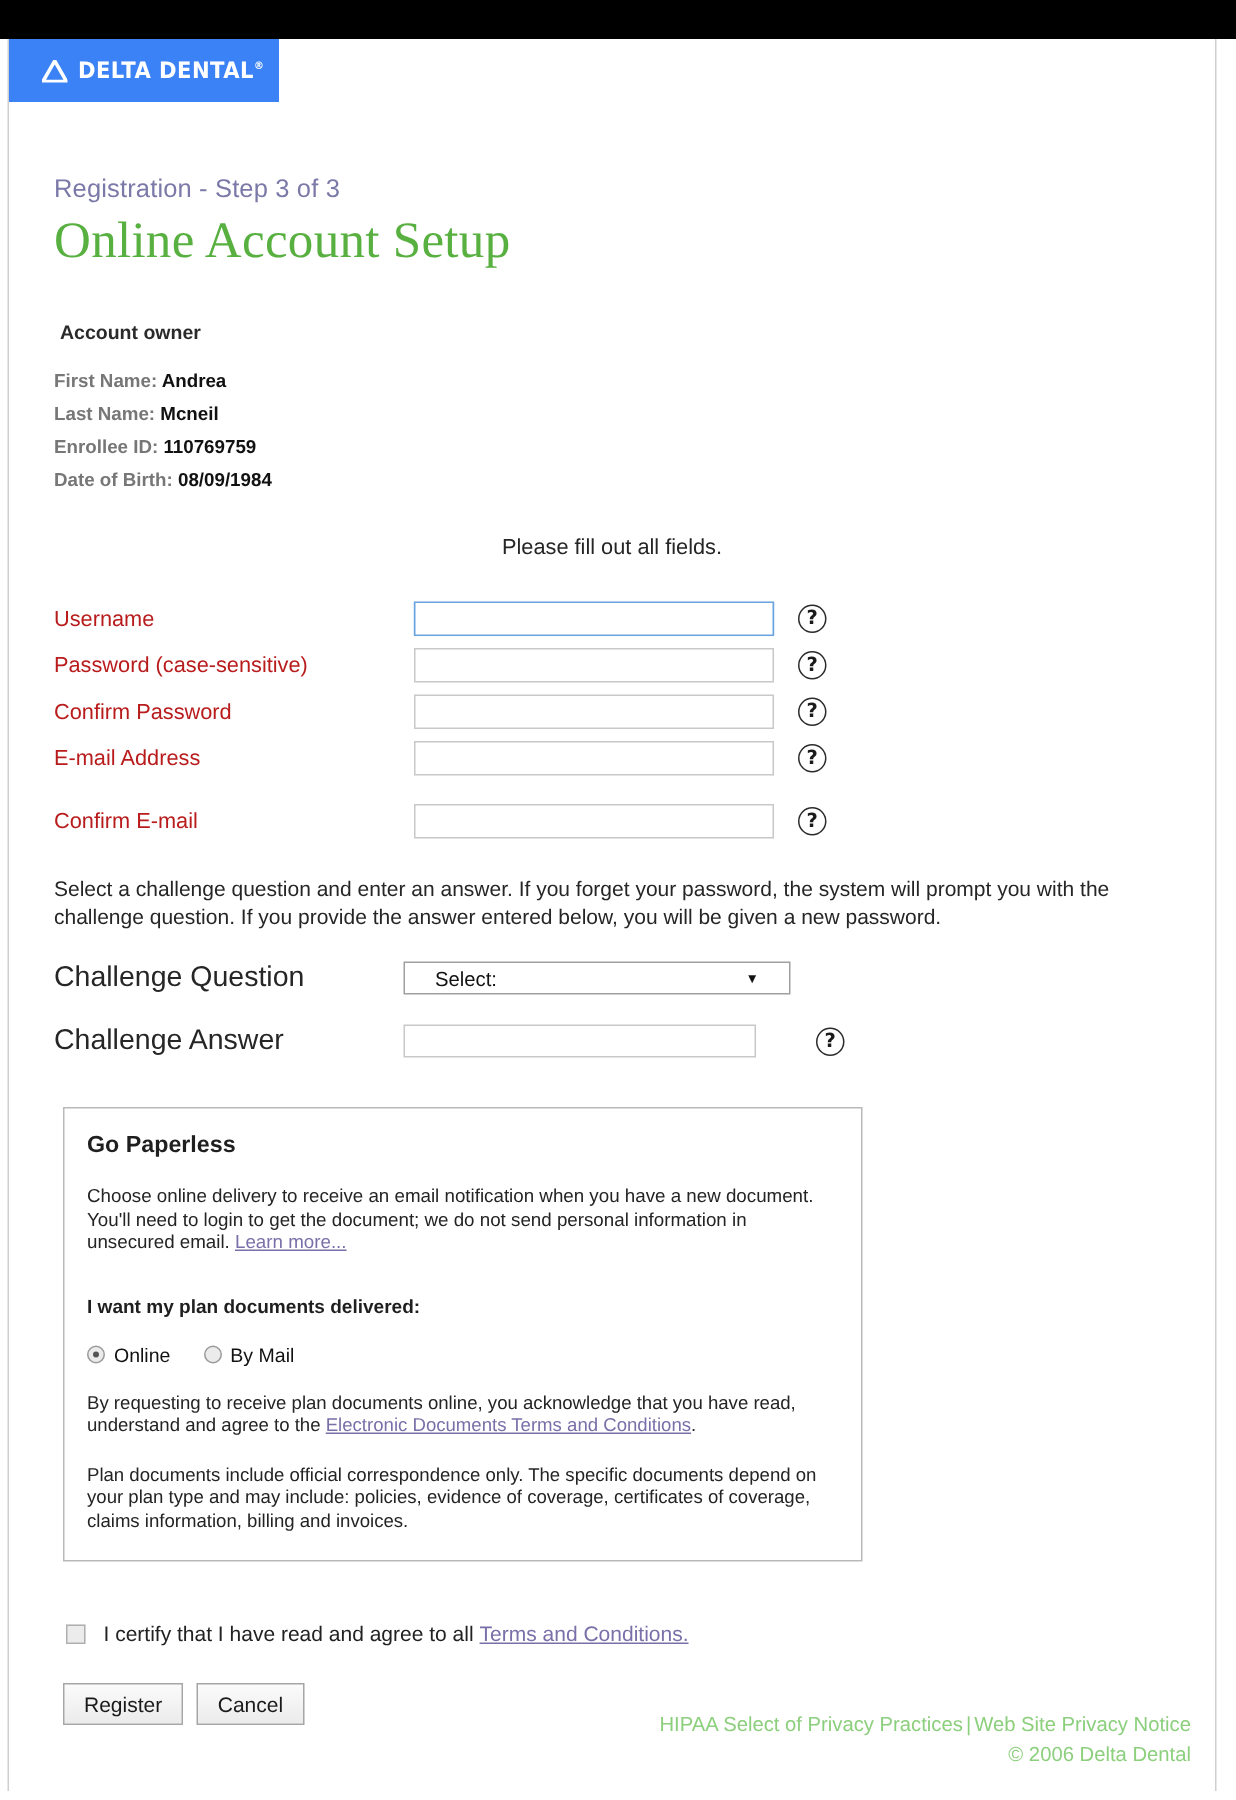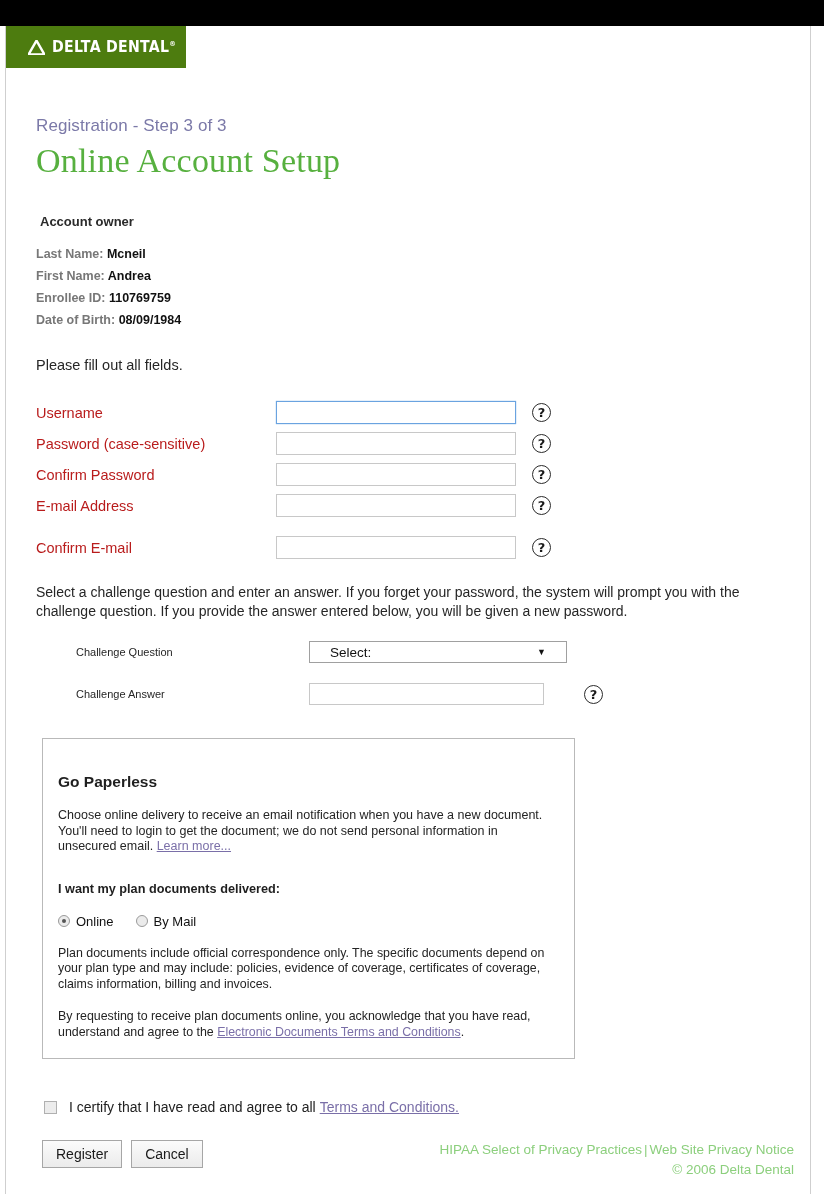--- a/index.html
+++ b/index.html
@@ -37,21 +37,21 @@
     border-right: 1px solid #cfcfcf;
   }
 
   
   .logo-bar {
     position: absolute;
     top: 0px;
     left: 0px;
     width: 180px;
     height: 42px;
-    background: #4d7c0f;
+    background: #3b82f6;
     display: flex;
     align-items: center;
     padding-left: 22px;
   }
   .logo-mark { margin-right: 7px; display: block; }
   .logo-text {
     color: #ffffff;
     font-family: "DejaVu Sans", sans-serif;
     font-weight: bold;
     font-size: 15px;
@@ -103,20 +103,21 @@
     font-weight: bold;
     color: #777777;
     line-height: 22px;
   }
   .owner-row .val { color: #111111; }
 
   .fill-note {
     font-size: 14.5px;
     color: #262626;
     margin-top: 26px;
+    text-align: center;
   }
 
   
   .form-area { margin-top: 24px; }
   .frow {
     display: flex;
     align-items: center;
     height: 31px;
   }
   .frow .flabel {
@@ -165,23 +166,22 @@
     width: 718px;
   }
   .crow {
     display: flex;
     align-items: center;
     margin-top: 20px;
   }
   .crow .flabel {
     width: 233px;
     flex: 0 0 233px;
-    font-size: 11px;
+    font-size: 19px;
     color: #262626;
-    margin-left: 40px;
   }
   .fselect {
     width: 258px;
     height: 22px;
     border: 1px solid #a0a0a0;
     background: #ffffff;
     font-family: "Liberation Sans", sans-serif;
     font-size: 13.5px;
     color: #111;
     padding: 0 20px;
@@ -203,21 +203,21 @@
     font-family: "Liberation Sans", sans-serif;
   }
   .answer-wrap .help { margin-left: 40px; }
 
   
   .paperless {
     margin-top: 33px;
     margin-left: 6px;
     width: 533px;
     border: 1px solid #b9b9b9;
-    padding: 34px 15px 18px 15px;
+    padding: 16px 15px 18px 15px;
     background: #ffffff;
   }
   .paperless h3 {
     margin: 0;
     font-size: 15.5px;
     font-weight: bold;
     color: #1f1f1f;
   }
   .pp-text {
     font-size: 12.5px;
@@ -331,26 +331,26 @@
   </div>
 
   <div class="content">
 
     <div class="step-label">Registration - Step 3 of 3</div>
     <h1 class="page-title">Online Account Setup</h1>
 
     <div class="owner-head">Account owner</div>
     <div class="owner-list">
       <div class="owner-row">
+        <span>First Name:</span>
+        <span class="val">Andrea</span>
+      </div>
+      <div class="owner-row">
         <span>Last Name:</span>
         <span class="val">Mcneil</span>
-      </div>
-      <div class="owner-row">
-        <span>First Name:</span>
-        <span class="val">Andrea</span>
       </div>
       <div class="owner-row">
         <span>Enrollee ID:</span>
         <span class="val">110769759</span>
       </div>
       <div class="owner-row">
         <span>Date of Birth:</span>
         <span class="val">08/09/1984</span>
       </div>
     </div>
@@ -420,25 +420,25 @@
       <div class="pp-sub">I want my plan documents delivered:</div>
 
       <div class="radio-row">
         <span class="radio on"></span>
         <span>Online</span>
         <span class="gap"></span>
         <span class="radio"></span>
         <span>By Mail</span>
       </div>
 
-      <div class="pp-p">Plan documents include official correspondence only. The specific documents depend on your plan type and may include: policies, evidence of coverage, certificates of coverage, claims information, billing and invoices.</div>
-
       <div class="pp-p">
         <span>By requesting to receive plan documents online, you acknowledge that you have read, understand and agree to the </span><span class="pp-link">Electronic Documents Terms and Conditions</span><span>.</span>
       </div>
+
+      <div class="pp-p">Plan documents include official correspondence only. The specific documents depend on your plan type and may include: policies, evidence of coverage, certificates of coverage, claims information, billing and invoices.</div>
     </div>
 
     <div class="certify">
       <span class="checkbox"></span>
       <span>I certify that I have read and agree to all</span>
       <span class="pp-link">Terms and Conditions.</span>
     </div>
 
     <div class="btn-row">
       <button class="btn">Register</button>

